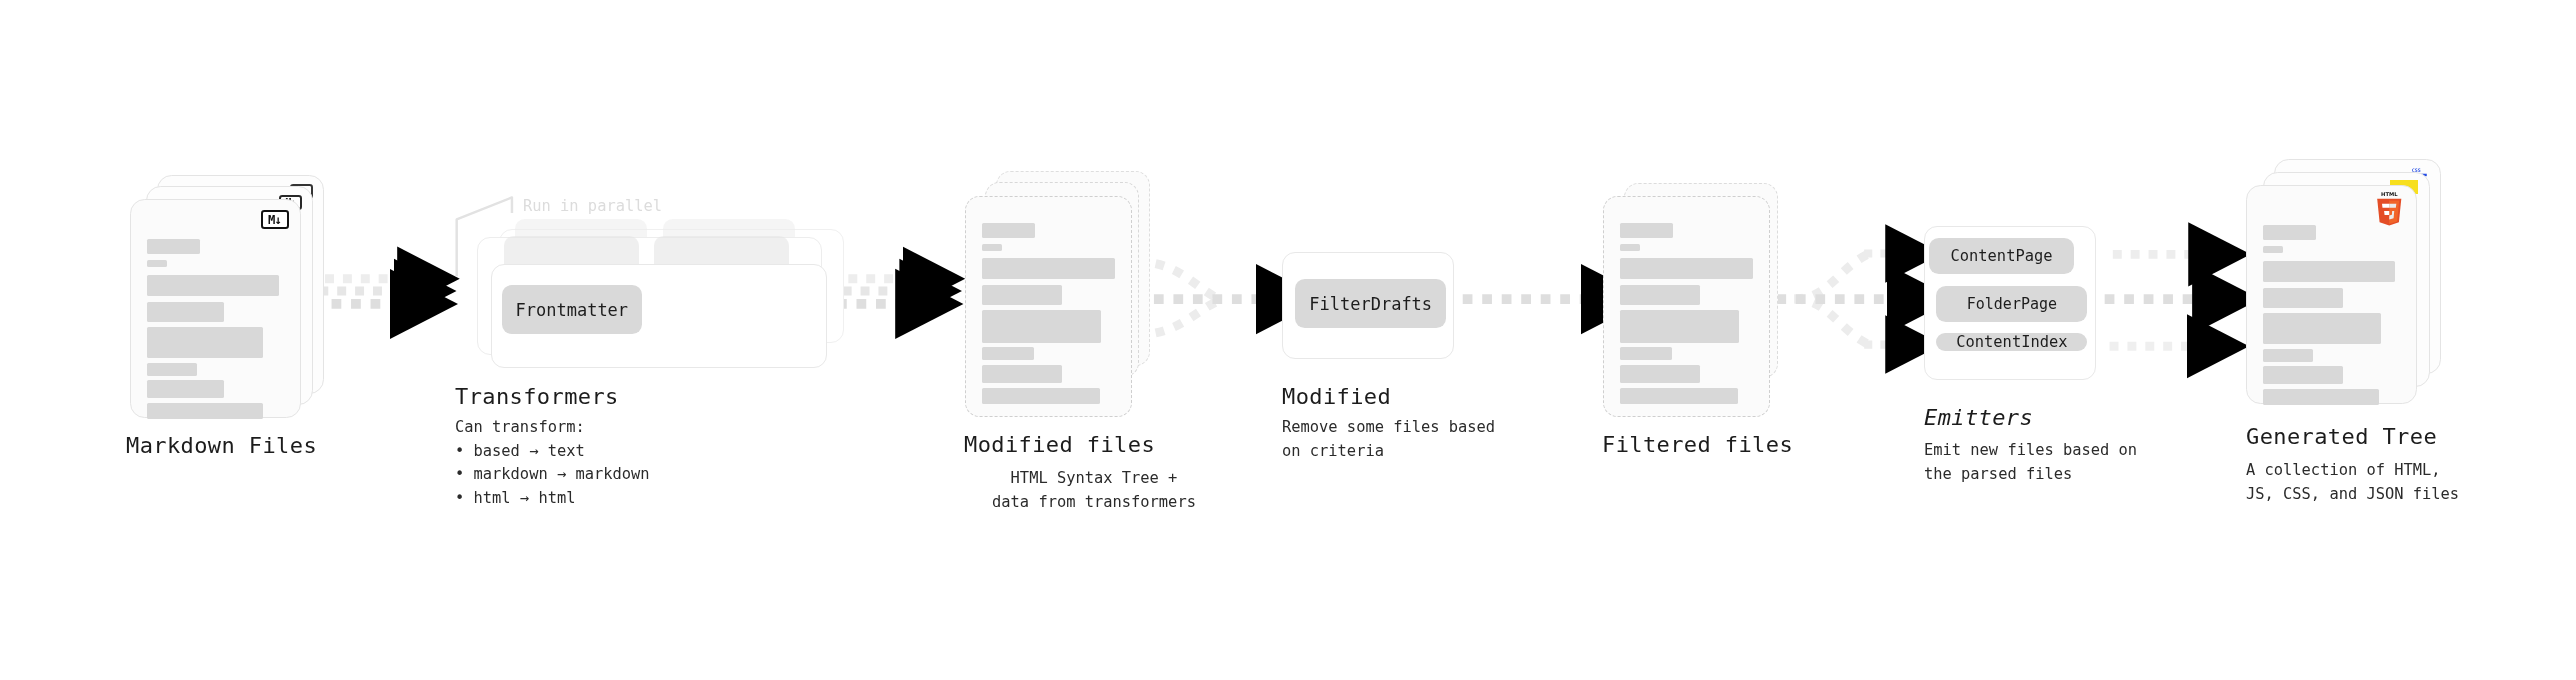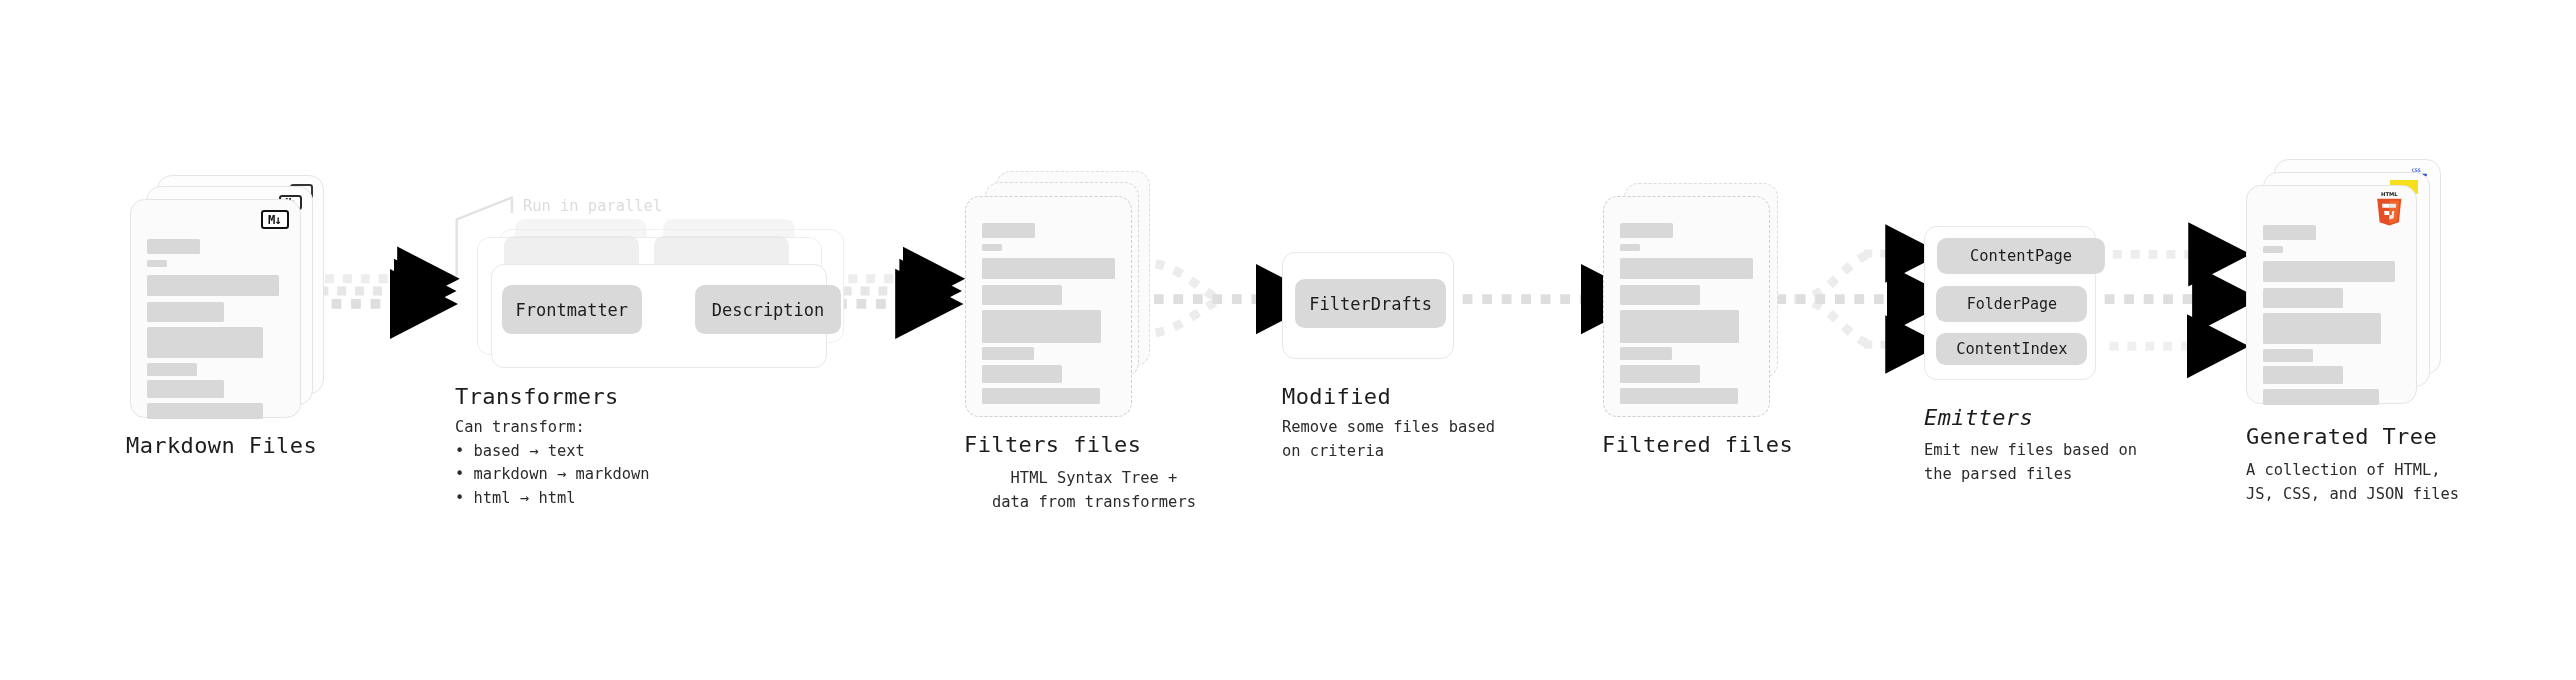--- a/index.html
+++ b/index.html
@@ -219,21 +219,20 @@
       <div class="pill faint1" style="left:163px; top:-11.4px; width:132px; height:57px; opacity:.55;"></div>
     </div>
 
     <div class="procbox" style="left:477px; top:237px; width:345px; height:118px; border-color:#ededed;">
       <div class="pill faint2" style="left:26px; top:-1.6px; width:135px; height:62px; opacity:.6;"></div>
       <div class="pill faint2" style="left:176px; top:-1.6px; width:135px; height:62px; opacity:.6;"></div>
     </div>
 
     <div class="procbox" style="left:455px; top:264px; width:336px; height:104px; border-color:#e8e8e8;margin-left:36px;">
       <div class="pill" style="left:9.8px; top:20.3px; width:140px; height:49px;">Frontmatter</div>
-      <div class="pill" style="left:203px; top:20.3px; width:146px; height:49px;">Description</div>
     </div>
 
     <div class="title" style="left:455px; top:384px;">Transformers</div>
     <div class="subtitle" style="left:455px; top:416px; width:341px;">Can transform:
   • based → text
   • markdown → markdown
   • html → html</div>
   </div>
 
   <div>
@@ -244,21 +243,21 @@
       <div class="bar" style="left:16.3px; top:26px; width:53px; height:14.6px;"></div>
       <div class="bar" style="left:16.3px; top:47px; width:19.5px; height:6.5px;"></div>
       <div class="bar" style="left:16.3px; top:61px; width:133px; height:21px;"></div>
       <div class="bar" style="left:16.3px; top:88px; width:80px; height:19.5px;"></div>
       <div class="bar" style="left:16.3px; top:113px; width:119px; height:32.5px;"></div>
       <div class="bar" style="left:16.3px; top:150px; width:52px; height:13px;"></div>
       <div class="bar" style="left:16.3px; top:168px; width:80px; height:18px;"></div>
       <div class="bar" style="left:16.3px; top:191px; width:118px; height:16.3px;"></div>
     </div>
 
-    <div class="title" style="left:964px; top:432px;">Filters files</div>
+    <div class="title" style="left:964px; top:432px;">Modified files</div>
     <div class="subtitle" style="left:964px; top:467px; width:260px;text-align:center;">HTML Syntax Tree +
 data from transformers</div>
   </div>
 
   <div>
     <div class="procbox" style="left:1282px; top:252px; width:172px; height:107px;">
       <div class="pill" style="left:12.2px; top:26px; width:151px; height:49px;">FilterDrafts</div>
     </div>
 
     <div class="title" style="left:1282px; top:384px;">Modified</div>
@@ -278,23 +277,23 @@
       <div class="bar" style="left:16.3px; top:150px; width:52px; height:13px;"></div>
       <div class="bar" style="left:16.3px; top:168px; width:80px; height:18px;"></div>
       <div class="bar" style="left:16.3px; top:191px; width:118px; height:16.3px;"></div>
     </div>
 
     <div class="title" style="left:1602px; top:432px;">Filtered files</div>
   </div>
 
   <div>
     <div class="procbox" style="left:1924px; top:226px; width:172px; height:154px;">
-      <div class="pill" style="left:12px; top:11.4px; width:168px; height:36px; font-size:15.4px;">ContentPage</div>
+      <div class="pill" style="left:4px; top:11.4px; width:145px; height:36px; font-size:15.4px;">ContentPage</div>
       <div class="pill" style="left:11.4px; top:59px; width:151px; height:36px; font-size:15px;">FolderPage</div>
-      <div class="pill" style="left:11.4px; top:106px; width:151px; height:32px; font-size:15.4px;">ContentIndex</div>
+      <div class="pill" style="left:11.4px; top:106px; width:151px; height:18px; font-size:15.4px;">ContentIndex</div>
     </div>
 
     <div class="title" style="left:1924px; top:405px;font-style:italic;">Emitters</div>
     <div class="subtitle" style="left:1924px; top:439px; width:276px;">Emit new files based on
 the parsed files</div>
   </div>
 
   <div>
 
     <div class="sheet ghost" style="left:2274px; top:159px; width:167px; height:215px;">

